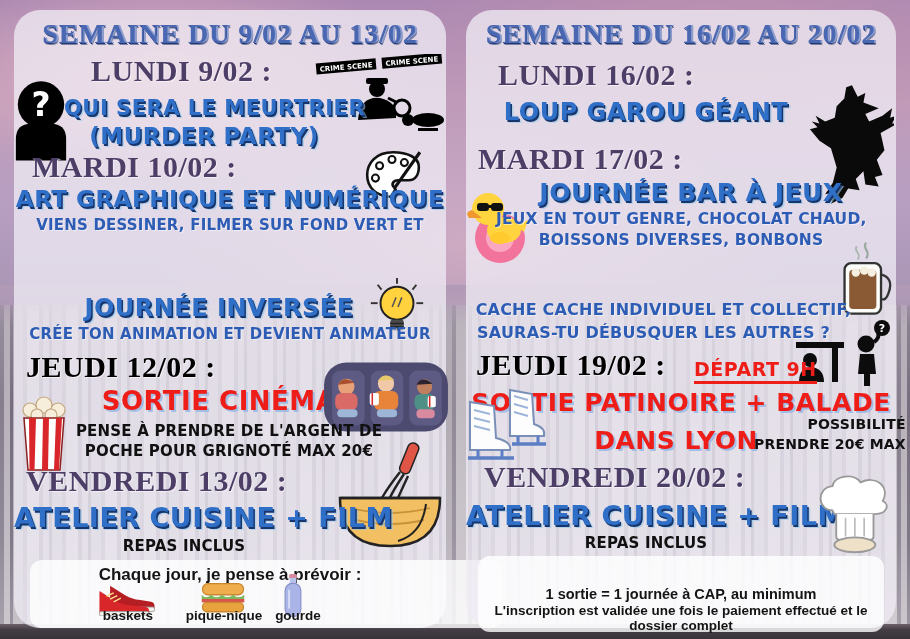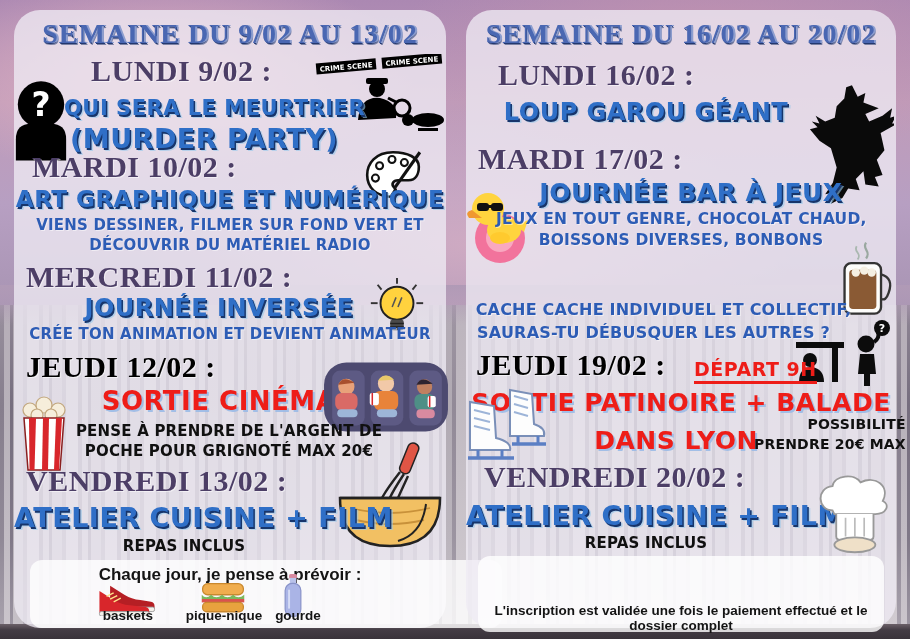--- a/index.html
+++ b/index.html
@@ -97,41 +97,39 @@
       <path d="M44 66 Q46 42 66 44 Q84 48 82 64 Z" fill="#000"></path>
       <circle cx="88" cy="54" r="8" fill="none" stroke="#000" stroke-width="3"></circle>
       <line x1="82" y1="48" x2="74" y2="44" stroke="#000" stroke-width="3"></line>
       <circle cx="94" cy="66" r="6" fill="#000"></circle>
       <ellipse cx="114" cy="66" rx="16" ry="7" fill="#000"></ellipse>
       <rect x="104" y="74" width="20" height="3" fill="#000"></rect>
     </svg>
   </span>
 
   <div class="abs ctr act" style="left:50px;top:86px;width:280px;font-size:21px;">QUI SERA LE MEURTRIER</div>
-  <div class="abs ctr act" style="left:50px;top:113px;width:280px;font-size:27px;">(MURDER PARTY)</div>
+  <div class="abs ctr act" style="left:50px;top:113px;width:280px;font-size:23px;">(MURDER PARTY)</div>
 
   <div class="abs day" style="left:18px;top:140px;">MARDI 10/02 :</div>
 
   <span class="abs" style="left:348px;top:134px;">
     <svg width="62" height="62" viewBox="0 0 60 60">
       <path d="M30 8 C13 8 5 19 5 30 C5 43 15 51 28 51 C34 51 34 45 31 42 C28 39 30 35 35 35 L45 35 C52 35 55 29 55 22 C55 13 44 8 30 8 Z" fill="#fff" stroke="#111" stroke-width="2.5"></path>
       <circle cx="17" cy="21" r="3.4" fill="none" stroke="#111" stroke-width="2"></circle>
       <circle cx="29" cy="15" r="3.4" fill="none" stroke="#111" stroke-width="2"></circle>
       <circle cx="41" cy="18" r="3.4" fill="none" stroke="#111" stroke-width="2"></circle>
       <circle cx="13" cy="33" r="3.4" fill="none" stroke="#111" stroke-width="2"></circle>
       <line x1="56" y1="8" x2="32" y2="42" stroke="#111" stroke-width="3"></line>
       <path d="M32 42 L27 50 L34 46 Z" fill="#111"></path>
     </svg>
   </span>
 
   <div class="abs ctr act" style="left:0;top:176px;width:432px;font-size:23px;">ART GRAPHIQUE ET NUMÉRIQUE</div>
   <div class="abs ctr note" style="left:0;top:206px;width:432px;">VIENS DESSINER, FILMER SUR FOND VERT ET</div>
-  <div class="abs ctr note" style="left:0;top:226px;width:432px;">DÉCOUVRIR DU MATÉRIEL RADIO</div>
-
-  <div class="abs day" style="left:12px;top:250px;">MERCREDI 11/02 :</div>
+
 
   <span class="abs" style="left:352px;top:266px;">
     <svg width="62" height="64" viewBox="0 0 64 66">
       <g stroke="#333" stroke-width="2">
         <line x1="32" y1="2" x2="32" y2="8"></line>
           <line x1="12" y1="9" x2="16" y2="14"></line>
         <line x1="52" y1="9" x2="48" y2="14"></line>
           <line x1="5" y1="28" x2="12" y2="28"></line>
         <line x1="52" y1="28" x2="59" y2="28"></line>
       </g>
@@ -352,16 +350,17 @@
   <span class="abs" style="left:346px;top:460px;">
     <svg width="82" height="90" viewBox="0 0 88 94">
       <path d="M22 42 C6 42 4 18 22 16 C24 4 46 2 52 12 C68 4 84 16 76 32 C84 36 80 46 68 46 L24 46 Z" fill="#fff" stroke="#999" stroke-width="2"></path>
       <path d="M26 46 L26 70 Q26 74 32 74 L60 74 Q66 74 66 70 L66 46" fill="#fff" stroke="#999" stroke-width="2"></path>
       <path d="M36 50 L36 70 M46 50 L46 70 M56 50 L56 70" stroke="#bbb" stroke-width="1.8"></path>
       <ellipse cx="46" cy="79" rx="22" ry="8" fill="#efe0c8" stroke="#999" stroke-width="2"></ellipse>
     </svg>
   </span>
 
   <div class="abs white-box" style="left:12px;top:546px;width:406px;height:76px;">
+    <div class="abs ctr attn-line" style="left:0;top:30px;width:406px;">1 sortie = 1 journée à CAP, au minimum</div>
     <div class="abs ctr attn-line sm" style="left:0;top:47px;width:406px;">L'inscription est validée une fois le paiement effectué et le</div>
     <div class="abs ctr attn-line sm" style="left:0;top:62px;width:406px;">dossier complet</div>
   </div>
 </div>
 
 </body></html>

